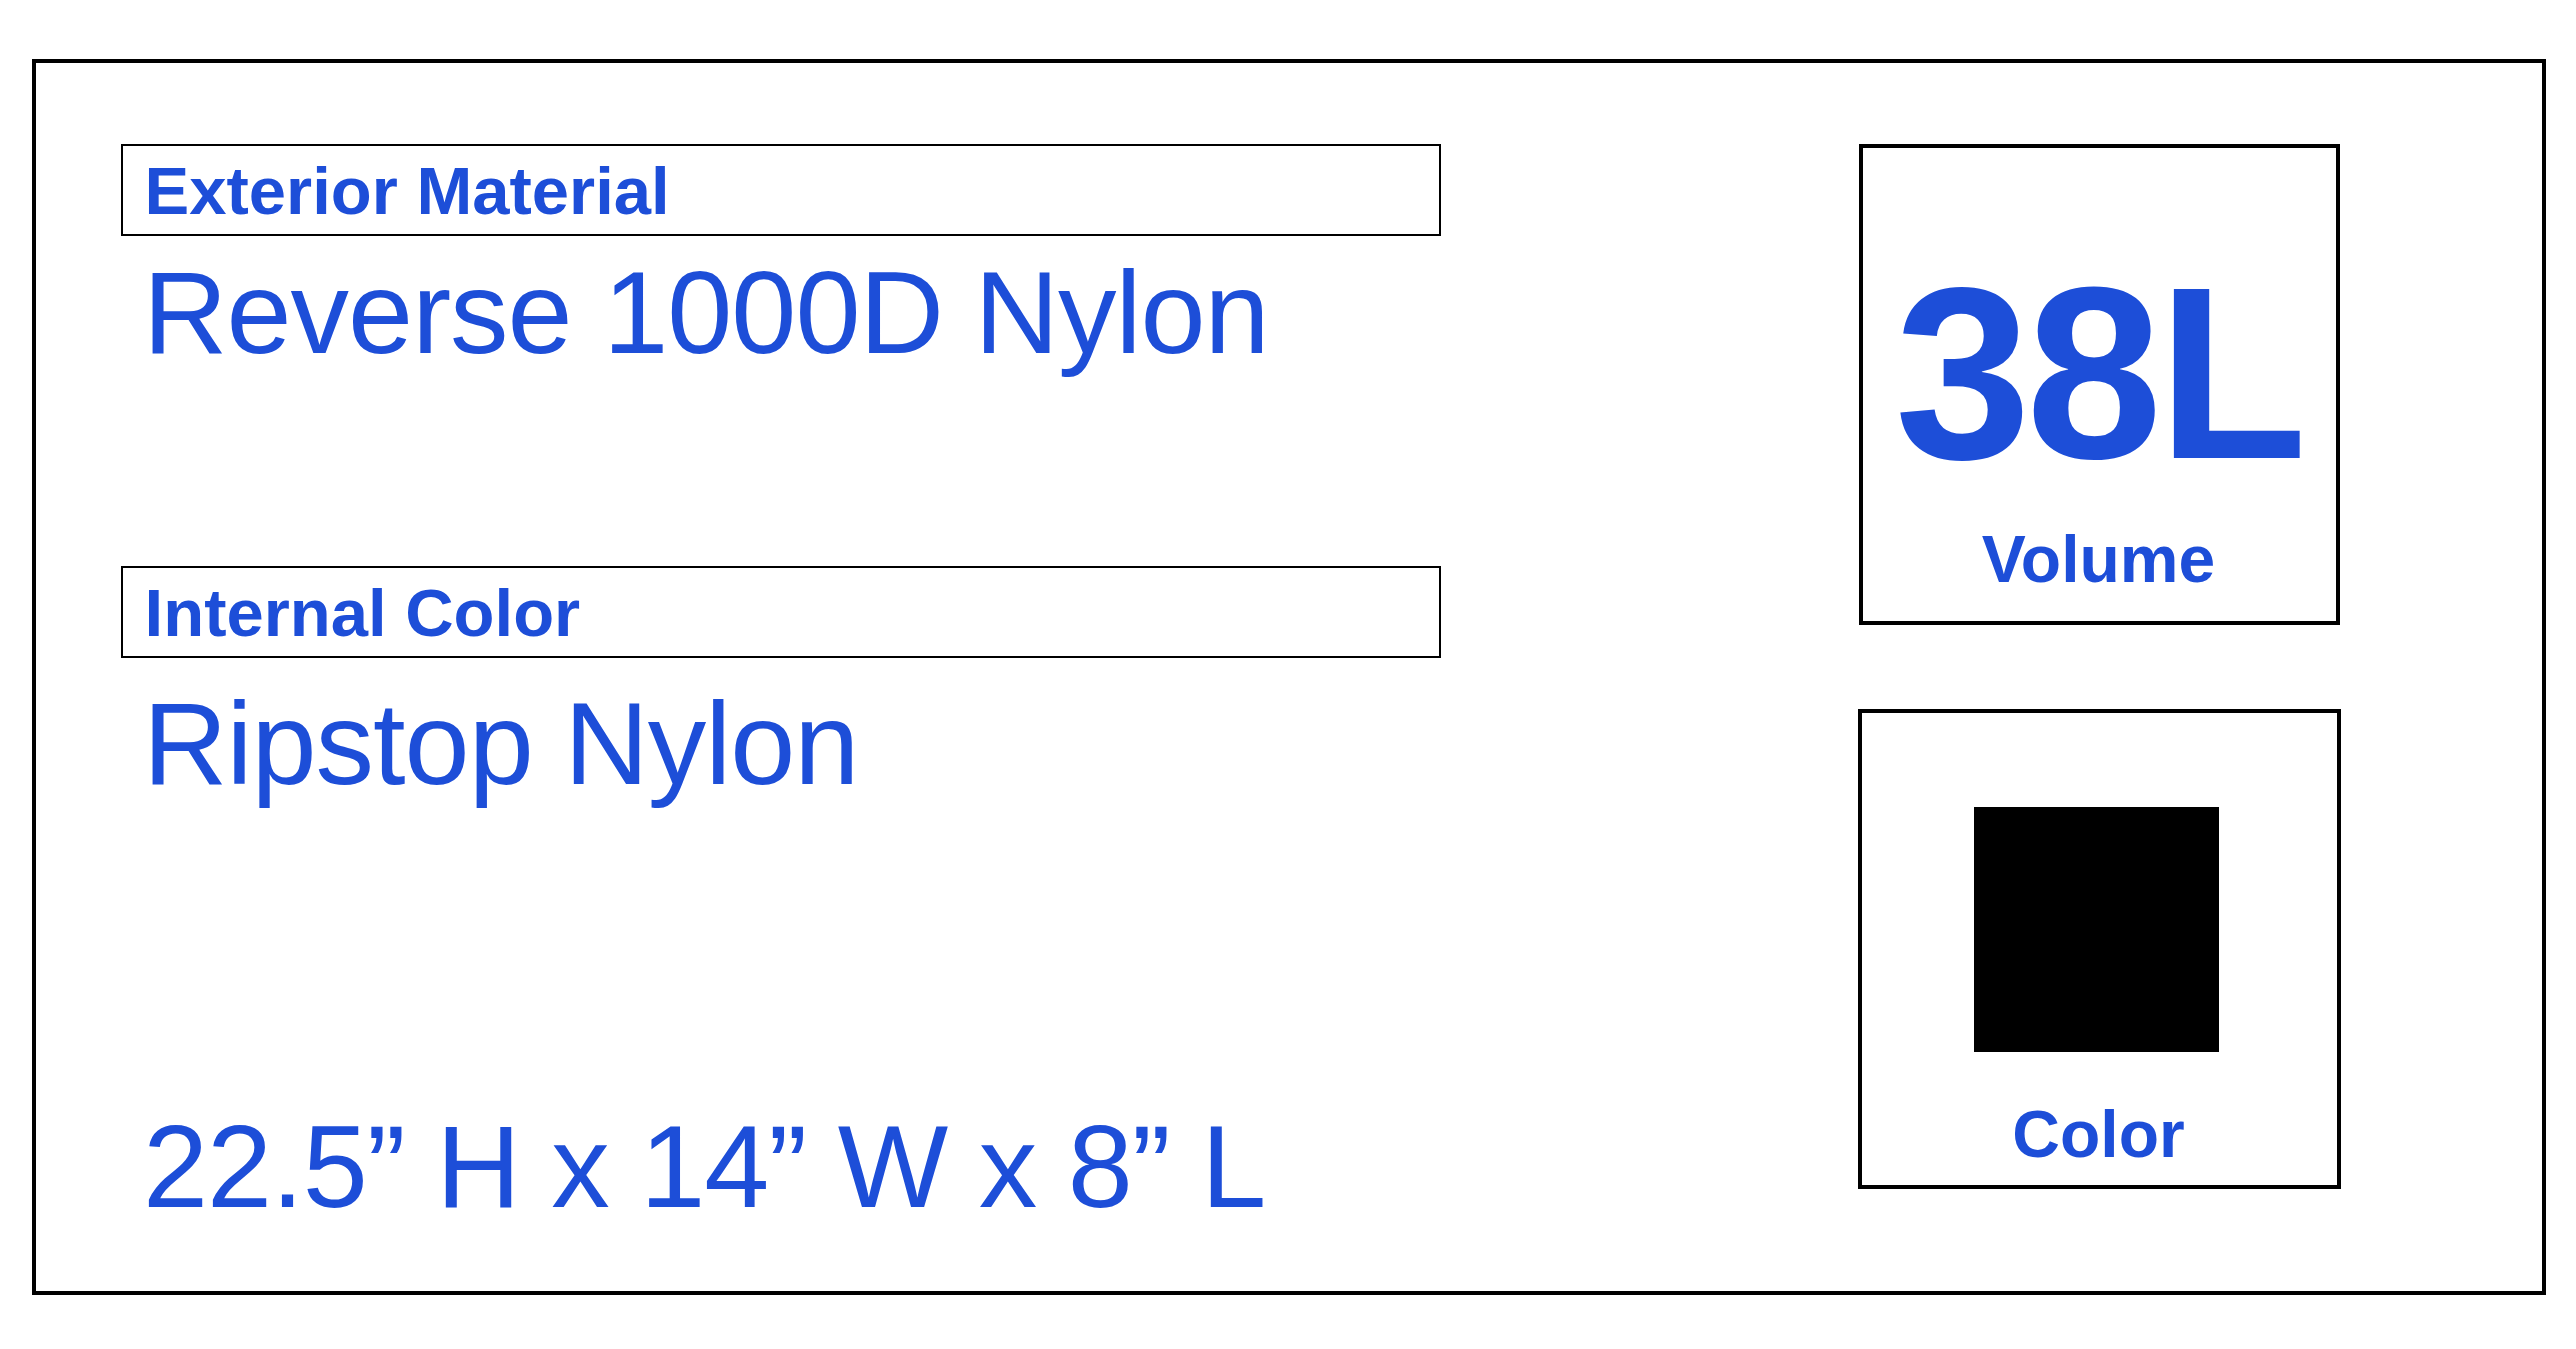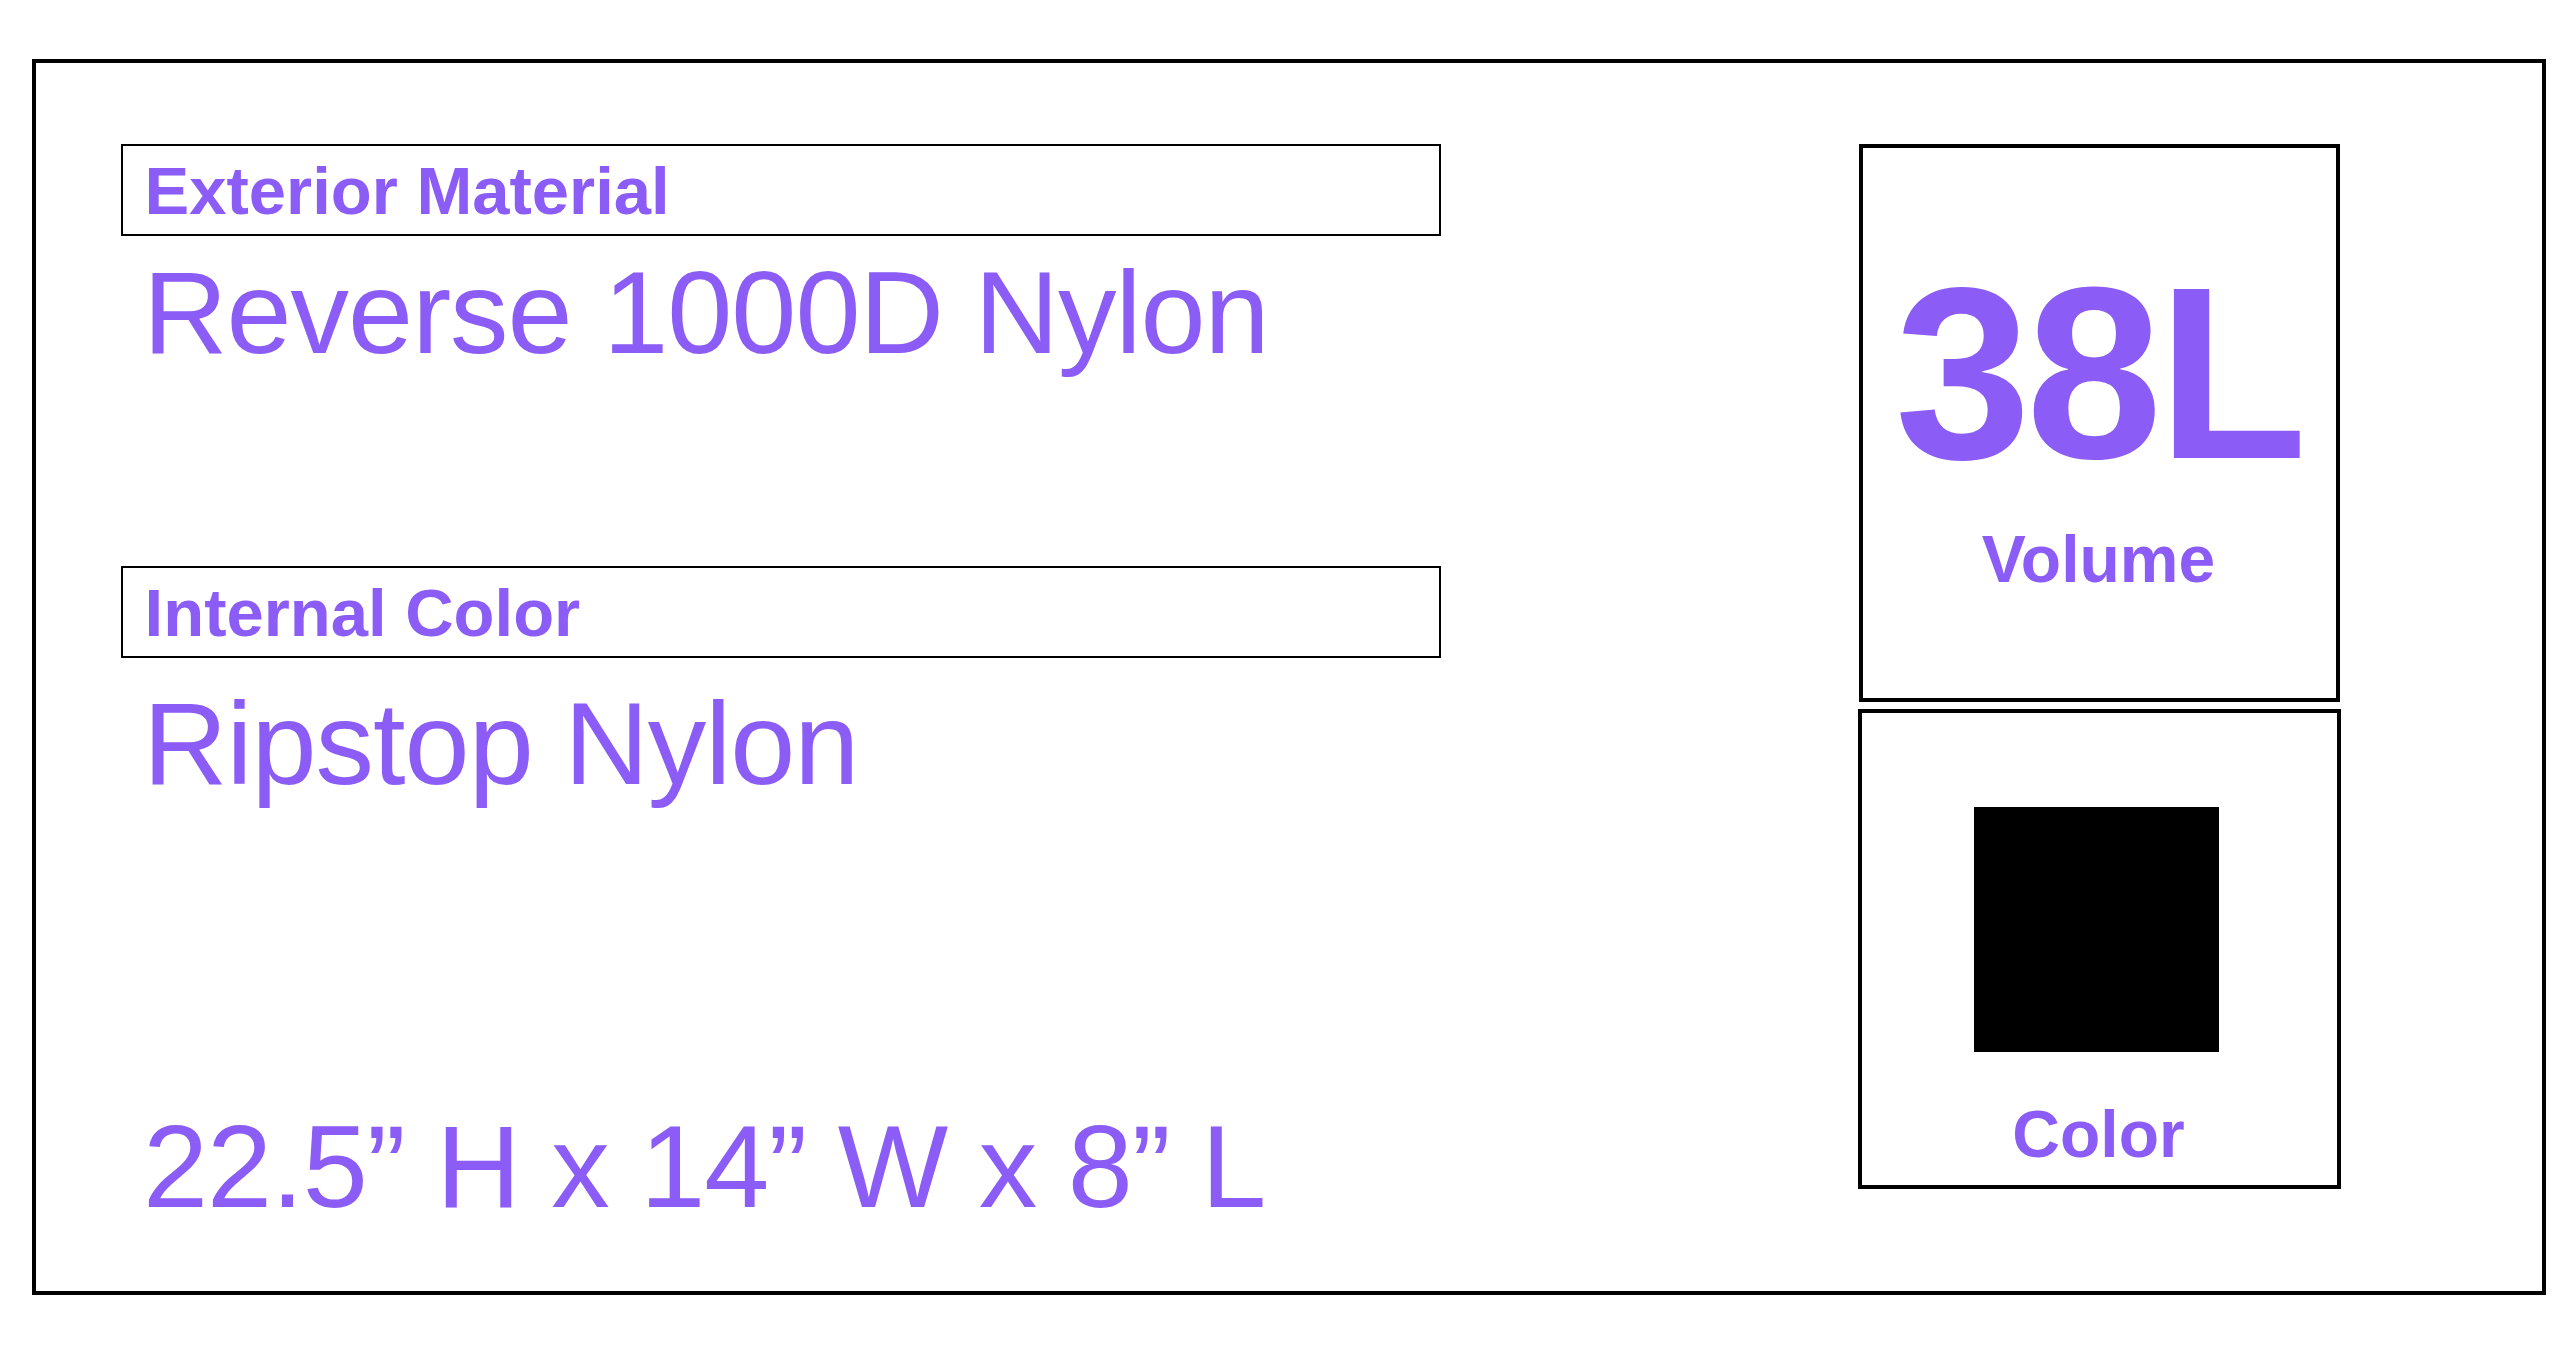--- a/index.html
+++ b/index.html
@@ -5,21 +5,21 @@
   html, body {
     margin: 0;
     padding: 0;
     background: #ffffff;
   }
   .canvas {
     position: relative;
     width: 2576px;
     height: 1349px;
     background: #ffffff;
-    color: #8b5cf6;
+    color: #1d4ed8;
     font-family: "Liberation Sans", "DejaVu Sans", sans-serif;
     overflow: hidden;
   }
   .outer-frame {
     position: absolute;
     left: 32px;
     top: 59px;
     width: 2514px;
     height: 1236px;
     border: 4.9px solid #000000;
@@ -57,21 +57,21 @@
   .square-box {
     position: absolute;
     border: 4.9px solid #000000;
     box-sizing: border-box;
     background: #ffffff;
   }
   .volume-box {
     left: 1859px;
     top: 144px;
     width: 481px;
-    height: 558px;
+    height: 481px;
   }
   .volume-value {
     position: absolute;
     left: 0;
     top: 103px;
     width: 471px;
     text-align: center;
     font-size: 245px;
     font-weight: 700;
     letter-spacing: -4.9px;

